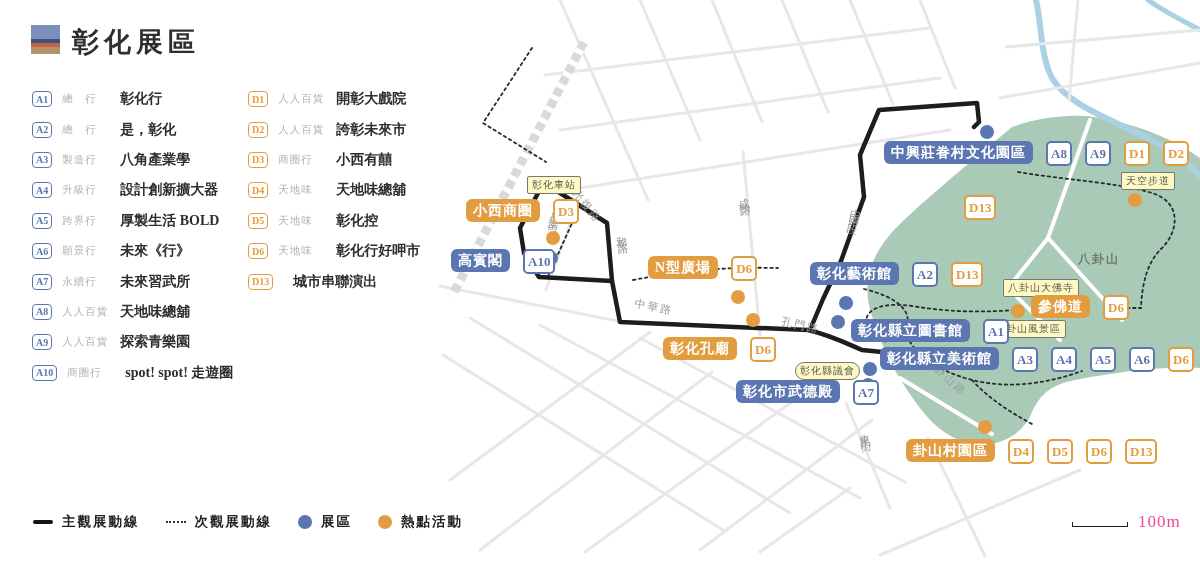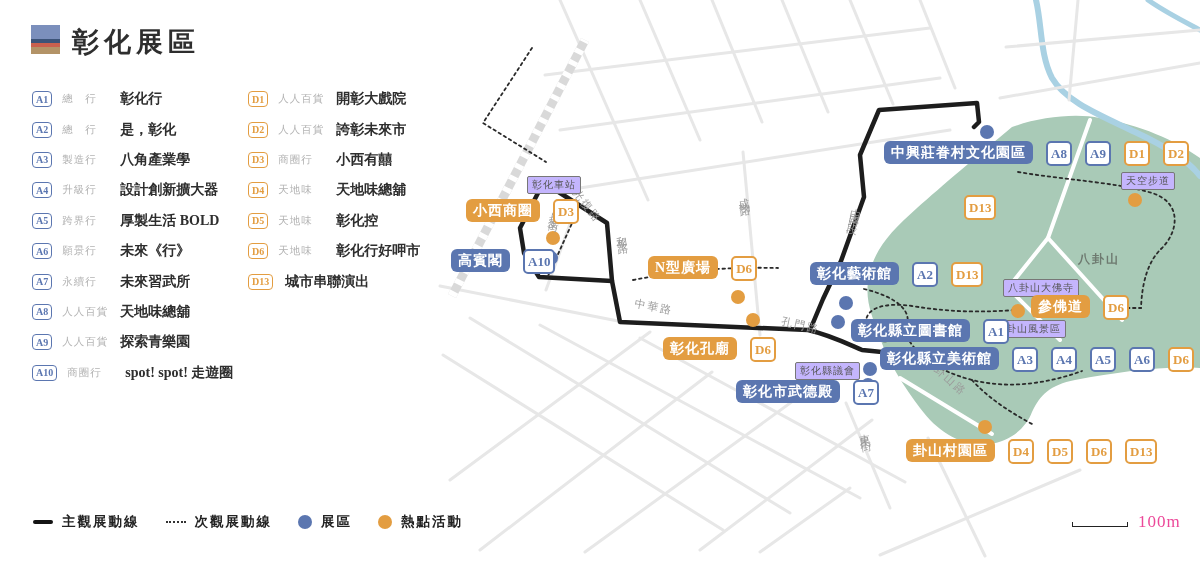--- a/index.html
+++ b/index.html
@@ -27,21 +27,21 @@
   .lg-cat{color:var(--category);font-size:10.5px;width:54px;margin-left:10px;letter-spacing:1px;}
   .lg-name{font-weight:bold;font-size:14px;color:#2e2e2e;margin-left:4px;}
   
   #map-svg{position:absolute;left:0;top:0;}
   .dot{position:absolute;width:14px;height:14px;border-radius:50%;transform:translate(-50%,-50%);}
   .dot.blue{background:var(--blue);}
   .dot.orange{background:var(--orange);}
   .road-label{position:absolute;color:#9b9b9b;font-size:11px;letter-spacing:2px;transform-origin:left top;white-space:nowrap;}
   .road-label.v{writing-mode:vertical-rl;letter-spacing:4px;}
   .road-label.dark{color:#6e7a70;font-size:12px;font-weight:bold;}
-  .poi-label{position:absolute;background:#c4b5fd;border:1px solid #777;color:#555;
+  .poi-label{position:absolute;background:#fef9c3;border:1px solid #777;color:#555;
     font-size:10px;padding:1px 4px;border-radius:2px;letter-spacing:1px;white-space:nowrap;}
   .place{position:absolute;display:flex;gap:13px;align-items:flex-start;white-space:nowrap;}
   .place .tag{color:#fff;font-weight:bold;font-size:14px;padding:3px 7px;border-radius:6px;
     letter-spacing:1px;line-height:17px;}
   .tag.blue{background:var(--blue);}
   .tag.orange{background:var(--orange);}
   .code-badge{background:#fff;font-weight:bold;font-size:13px;padding:3px 3px;border-radius:5px;
     border:2px solid;line-height:15px;min-width:26px;text-align:center;}
   .code-badge.blue{color:var(--blue);border-color:var(--blue);}
   .code-badge.orange{color:var(--orange);border-color:var(--orange);}
@@ -150,21 +150,21 @@
         <span class="lg-cat">天地味</span>
         <span class="lg-name">彰化控</span>
       </div>
       <div class="lg-row">
         <span class="lg-badge orange">D6</span>
         <span class="lg-cat">天地味</span>
         <span class="lg-name">彰化行好呷市</span>
       </div>
       <div class="lg-row">
         <span class="lg-badge orange">D13</span>
-        <span class="lg-name" style="margin-left: 12px;">城市串聯演出</span>
+        <span class="lg-name" style="margin-left: 20px;">城市串聯演出</span>
       </div>
     </div>
 
   <svg id="map-svg" width="1200" height="563" viewBox="0 0 1200 563">
 
     <path d="M1012,127 C1040,117 1075,113 1100,118 C1140,125 1175,140 1200,158 L1200,368
          C1160,366 1120,372 1075,380 C1050,385 1040,395 1032,412 C1026,428 1010,442 988,444
          C960,446 938,432 920,408 C905,388 888,362 880,338 C872,316 864,300 869,276
          C874,250 890,232 917,208 C942,186 977,156 1012,127 Z" style="fill:var(--green);stroke:none"></path>
 
@@ -255,21 +255,21 @@
       <div class="road-label v" style="left: 851px; top: 198px; transform: rotate(13deg);">中山路一段</div>
       <div class="road-label  dark" style="left: 1078px; top: 251px;">八卦山</div>
       <div class="road-label " style="left: 941px; top: 362px; transform: rotate(42deg);">卦山路</div>
       <div class="road-label v" style="left: 855px; top: 426px; transform: rotate(-8deg);">東民街</div>
     </div>
   <div id="poi-layer">
       <div class="poi-label" style="left: 527px; top: 176px;">彰化車站</div>
       <div class="poi-label" style="left: 1121px; top: 172px;">天空步道</div>
       <div class="poi-label" style="left: 1003px; top: 279px;">八卦山大佛寺</div>
       <div class="poi-label" style="left: 990px; top: 320px;">八卦山風景區</div>
-      <div class="poi-label" style="left: 795px; top: 362px;">彰化縣議會</div>
+      <div class="poi-label" style="left: 795px; top: 362px; border-radius: 9px;">彰化縣議會</div>
     </div>
   <div id="places-layer">
       <div class="place" style="left: 466px; top: 199px;">
         <div class="tag orange">小西商圈</div>
         <div class="code-badge orange">D3</div>
       </div>
       <div class="place" style="left: 451px; top: 249px;">
         <div class="tag blue">高賓閣</div>
         <div class="code-badge blue">A10</div>
       </div>

